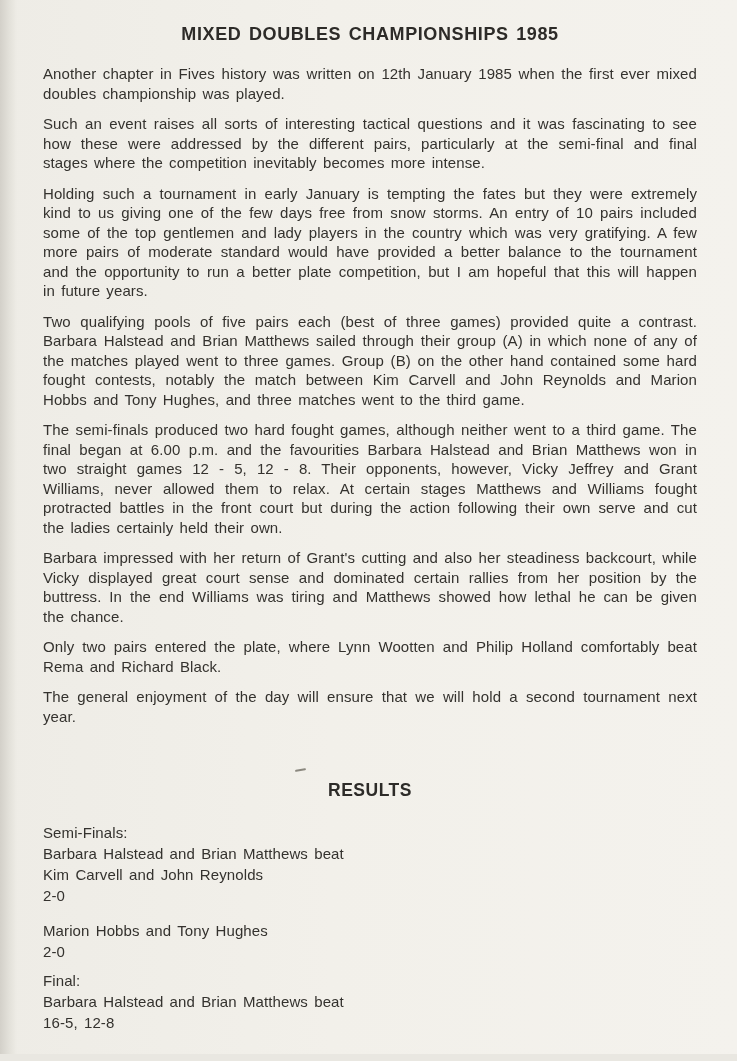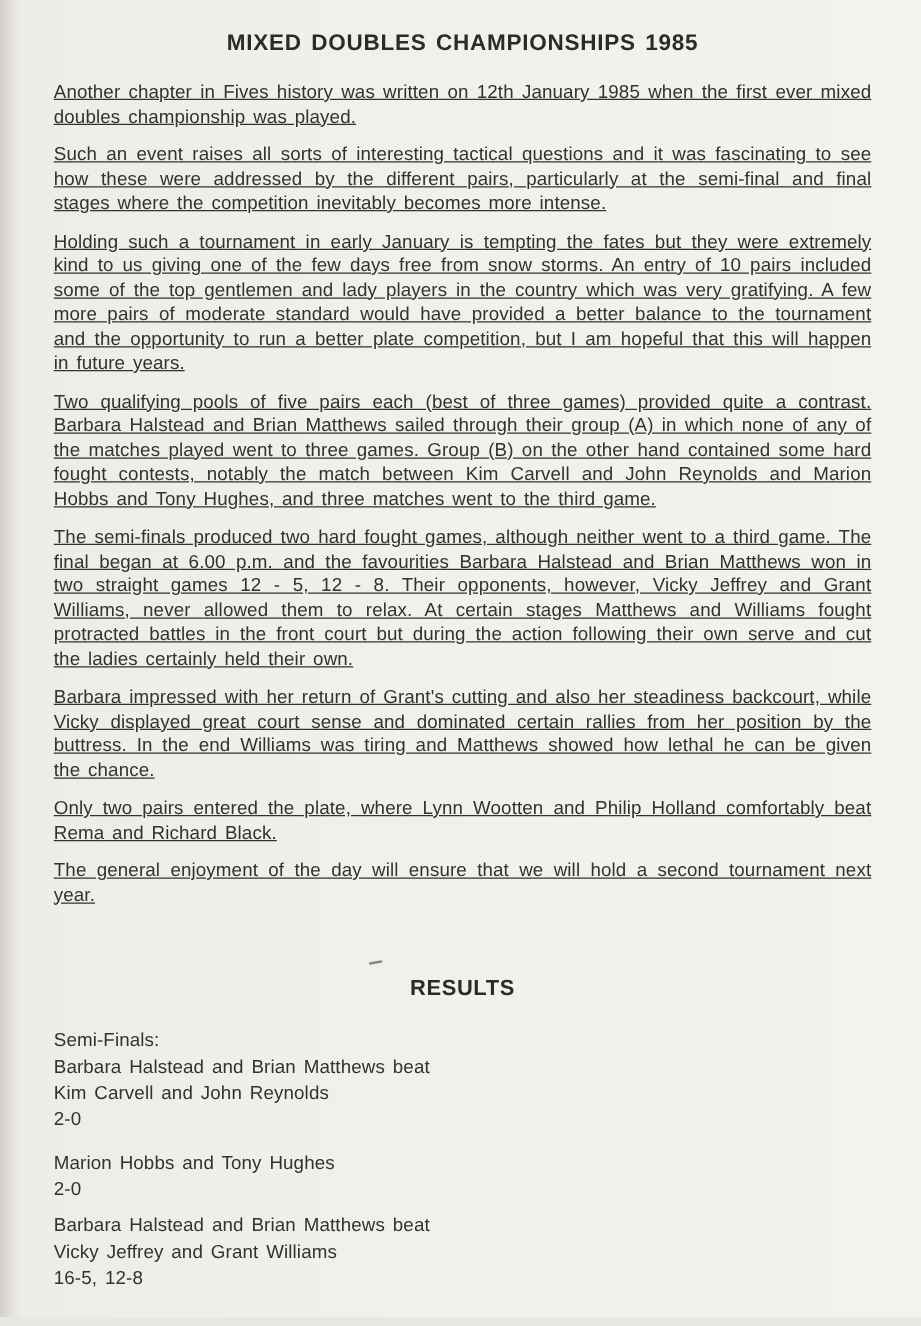--- a/index.html
+++ b/index.html
@@ -34,21 +34,20 @@
     color: #2d2b28;
     word-spacing: 2px;
   }
   .body-text p {
     margin: 0 0 11px 0;
     font-size: 15px;
     line-height: 19.5px;
     text-align: justify;
     word-spacing: 2px;
     letter-spacing: 0.1px;
-    text-decoration: underline;
   }
   .results-heading {
     margin: 54px 0 21px 0;
     font-size: 17.5px;
     font-weight: bold;
     letter-spacing: 0.5px;
     text-align: center;
     color: #2d2b28;
   }
   .results-row {
@@ -120,24 +119,24 @@
           <div>2-0</div>
         </div>
         <div class="match">
           <div>Marion Hobbs and Tony Hughes</div>
           <div>2-0</div>
         </div>
       </div>
     </div>
 
     <div class="results-row">
+      <div class="results-label">Final:</div>
       <div class="results-content">
         <div class="match">
           <div>Barbara Halstead and Brian Matthews beat</div>
-          <div>Vicky Jeffrey and Grant Williams</div>
           <div>16-5, 12-8</div>
         </div>
       </div>
     </div>
 
   </div>
 
 </div>
 
 </body></html>

